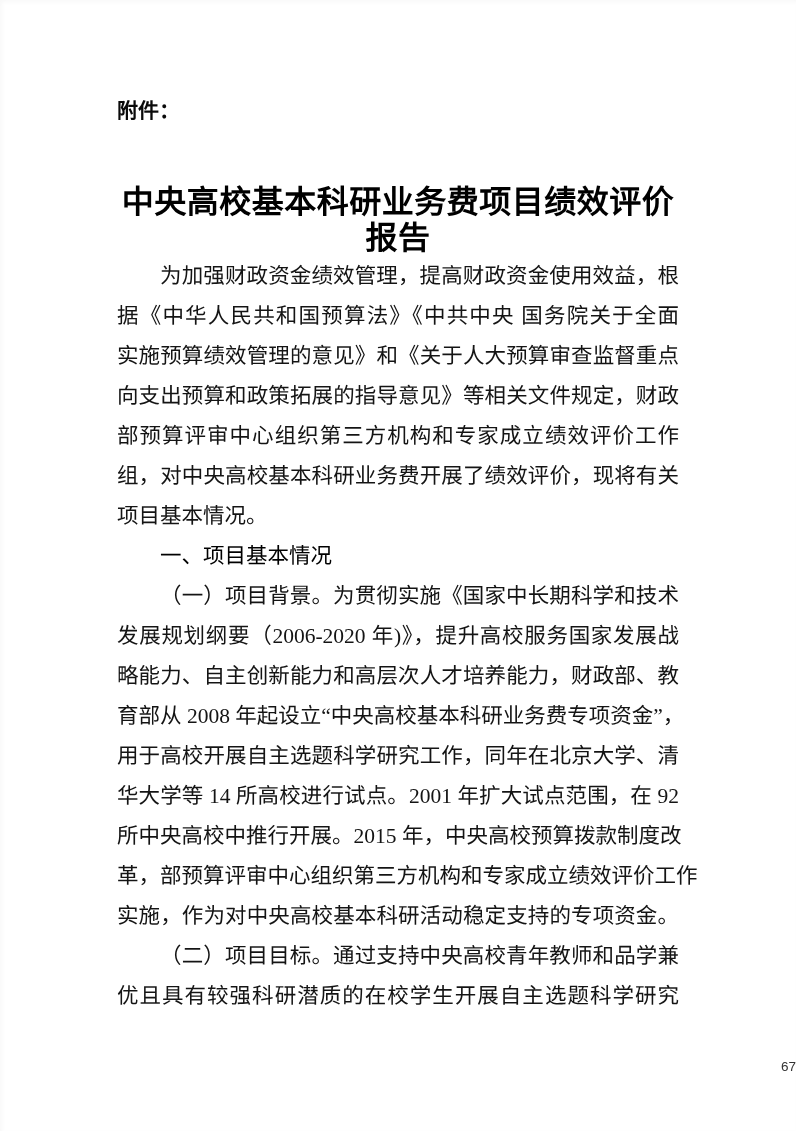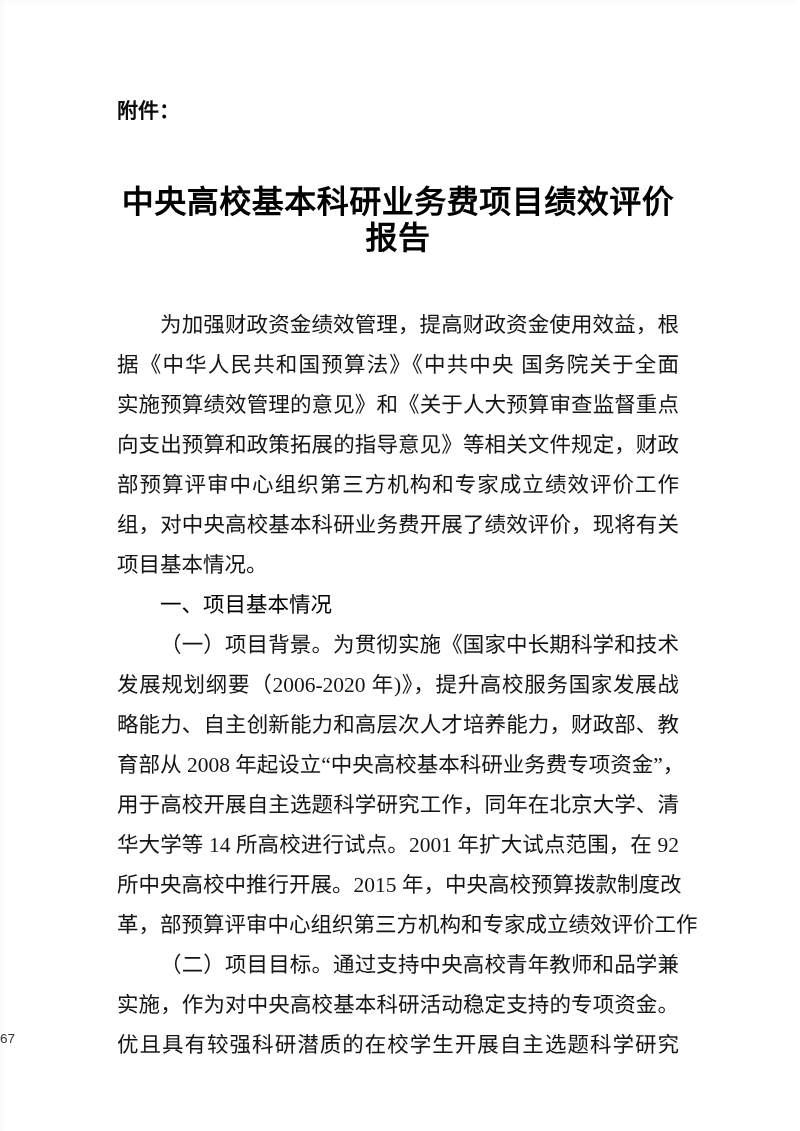--- a/index.html
+++ b/index.html
@@ -31,21 +31,20 @@
     margin: 58px 0 0 0;
     text-align: center;
     font-family: "Liberation Serif", "DejaVu Serif", serif;
     font-weight: 700;
     font-size: 32px;
     line-height: 36px;
     letter-spacing: 0.5px;
     color: #000000;
   }
   .doc-body {
-    margin-top: 49px;
   }
   .doc-line {
     font-size: 21.5px;
     line-height: 40px;
     height: 40px;
     text-align: justify;
     text-align-last: justify;
     color: #141414;
     white-space: nowrap;
   }
@@ -58,22 +57,22 @@
   .doc-line.heading {
     font-family: "Liberation Sans", "DejaVu Sans", sans-serif;
     font-weight: 400;
     text-align-last: left;
     color: #000000;
   }
   .page-number {
     position: absolute;
     left: 0;
     right: 0;
-    top: 1031px;
-    text-align: left;
+    top: 1059px;
+    text-align: right;
     font-family: "Liberation Sans", "DejaVu Sans", sans-serif;
     font-size: 13.5px;
     color: #333333;
   }
 </style>
 </head>
 <body>
 
 <div class="page">
   <div class="content">
@@ -89,19 +88,19 @@
         <div class="doc-line short">项目基本情况。</div>
         <div class="doc-line heading indent short">一、项目基本情况</div>
         <div class="doc-line indent">（一）项目背景。为贯彻实施《国家中长期科学和技术</div>
         <div class="doc-line">发展规划纲要（2006-2020 年)》，提升高校服务国家发展战</div>
         <div class="doc-line">略能力、自主创新能力和高层次人才培养能力，财政部、教</div>
         <div class="doc-line">育部从 2008 年起设立“中央高校基本科研业务费专项资金”，</div>
         <div class="doc-line">用于高校开展自主选题科学研究工作，同年在北京大学、清</div>
         <div class="doc-line">华大学等 14 所高校进行试点。2001 年扩大试点范围，在 92</div>
         <div class="doc-line">所中央高校中推行开展。2015 年，中央高校预算拨款制度改</div>
         <div class="doc-line">革，部预算评审中心组织第三方机构和专家成立绩效评价工作</div>
+        <div class="doc-line">实施，作为对中央高校基本科研活动稳定支持的专项资金。</div>
         <div class="doc-line indent">（二）项目目标。通过支持中央高校青年教师和品学兼</div>
-        <div class="doc-line">实施，作为对中央高校基本科研活动稳定支持的专项资金。</div>
         <div class="doc-line">优且具有较强科研潜质的在校学生开展自主选题科学研究</div>
       </div>
   </div>
   <div class="page-number">67</div>
 </div>
 
 </body></html>

